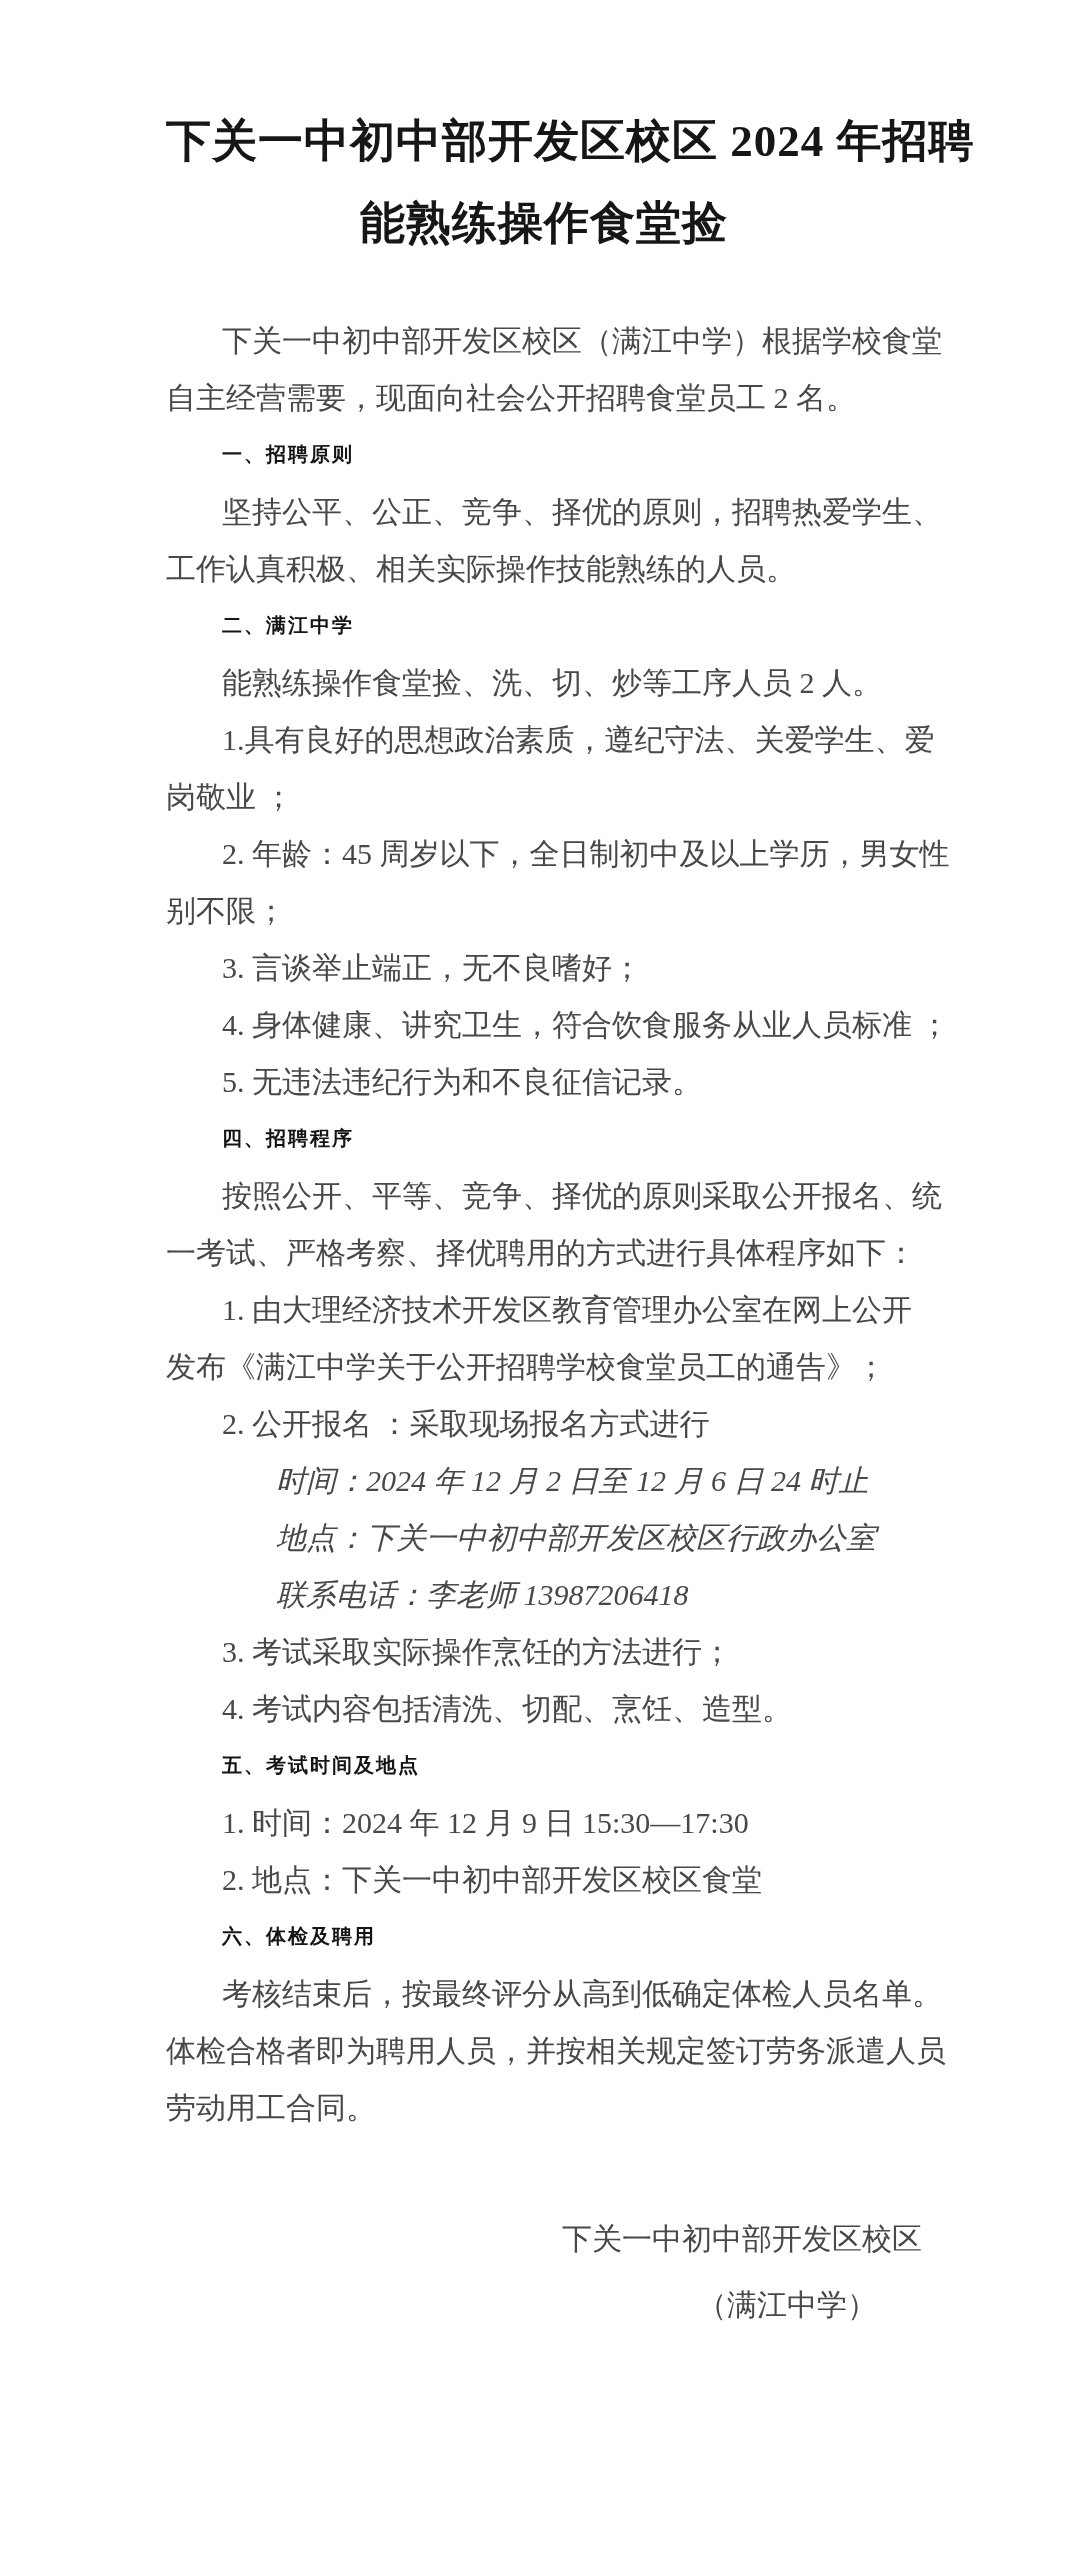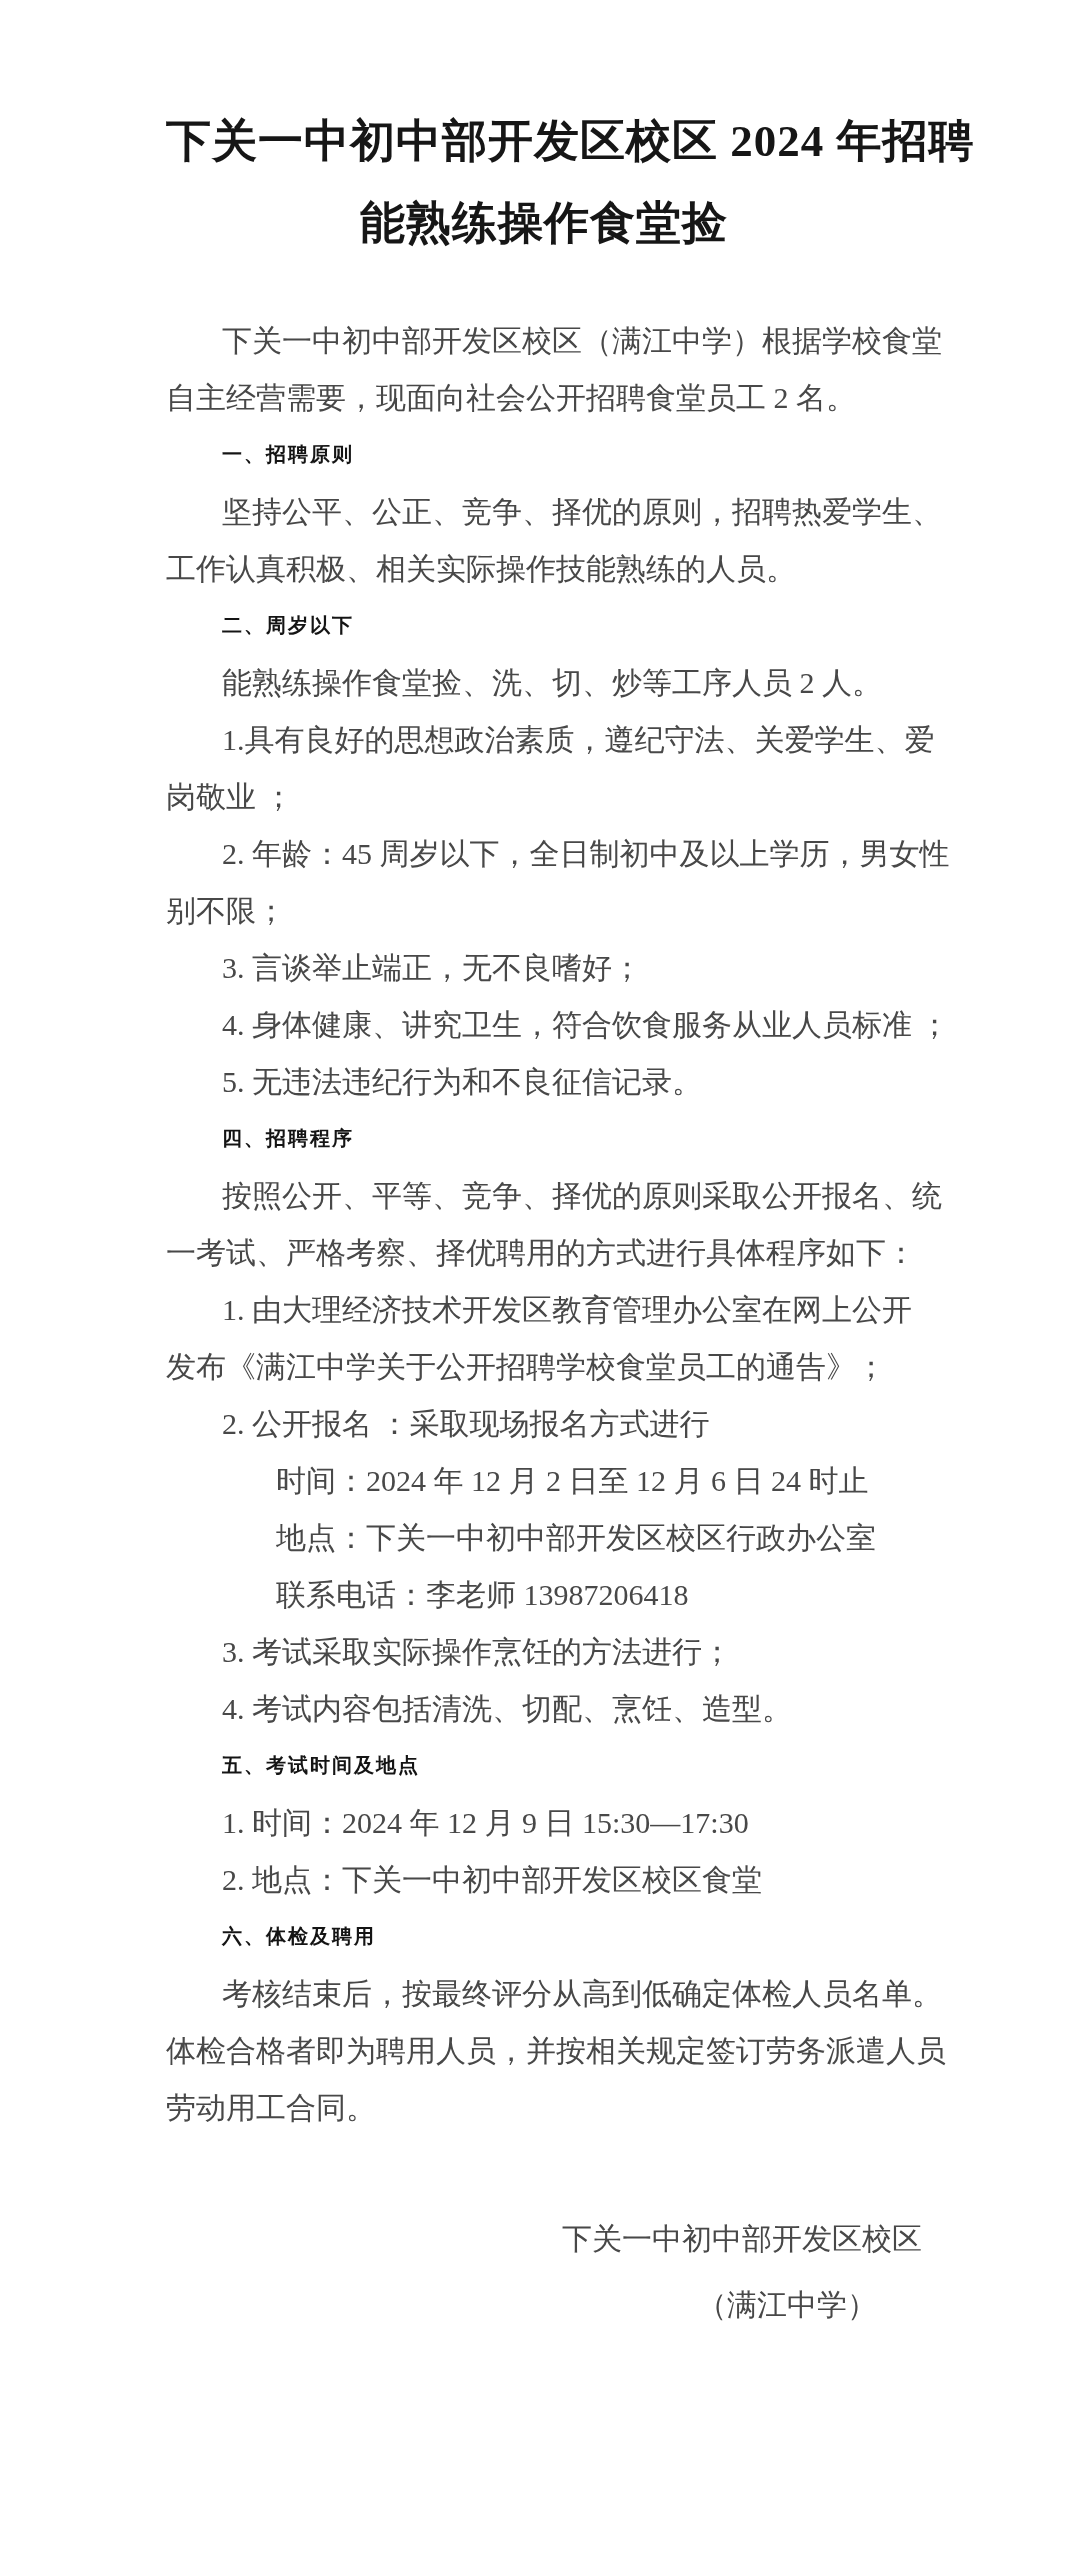--- a/index.html
+++ b/index.html
@@ -34,20 +34,21 @@
     color: #484848;
   }
   .line {
     white-space: nowrap;
   }
   .line.indent {
     padding-left: 56px;
   }
   .line.sub {
     padding-left: 110px;
+    font-style: italic;
   }
   .line.heading {
     padding-left: 56px;
     font-size: 20px;
     font-weight: 700;
     color: #141414;
     font-family: "Liberation Sans", "DejaVu Sans", sans-serif;
     letter-spacing: 2px;
   }
   .signature {
@@ -72,21 +73,21 @@
 
   <div class="title-line">下关一中初中部开发区校区 2024 年招聘</div>
   <div class="title-line">能熟练操作食堂捡</div>
 
   <div class="doc-body">
     <div class="line indent">下关一中初中部开发区校区（满江中学）根据学校食堂</div>
     <div class="line">自主经营需要，现面向社会公开招聘食堂员工 2 名。</div>
     <div class="line heading">一、招聘原则</div>
     <div class="line indent">坚持公平、公正、竞争、择优的原则，招聘热爱学生、</div>
     <div class="line">工作认真积极、相关实际操作技能熟练的人员。</div>
-    <div class="line heading">二、周岁以下</div>
+    <div class="line heading">二、满江中学</div>
     <div class="line indent">能熟练操作食堂捡、洗、切、炒等工序人员 2 人。</div>
     <div class="line indent">1.具有良好的思想政治素质，遵纪守法、关爱学生、爱</div>
     <div class="line">岗敬业 ；</div>
     <div class="line indent">2. 年龄：45 周岁以下，全日制初中及以上学历，男女性</div>
     <div class="line">别不限；</div>
     <div class="line indent">3. 言谈举止端正，无不良嗜好；</div>
     <div class="line indent">4. 身体健康、讲究卫生，符合饮食服务从业人员标准 ；</div>
     <div class="line indent">5. 无违法违纪行为和不良征信记录。</div>
     <div class="line heading">四、招聘程序</div>
     <div class="line indent">按照公开、平等、竞争、择优的原则采取公开报名、统</div>

